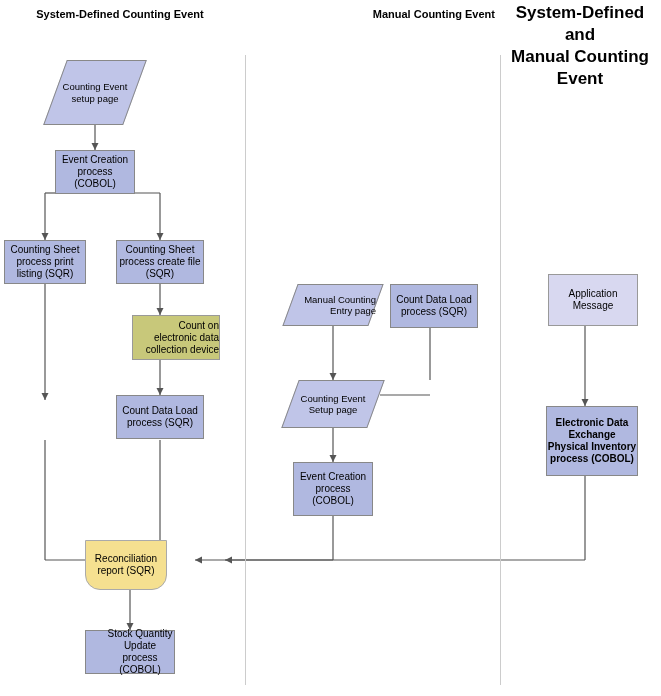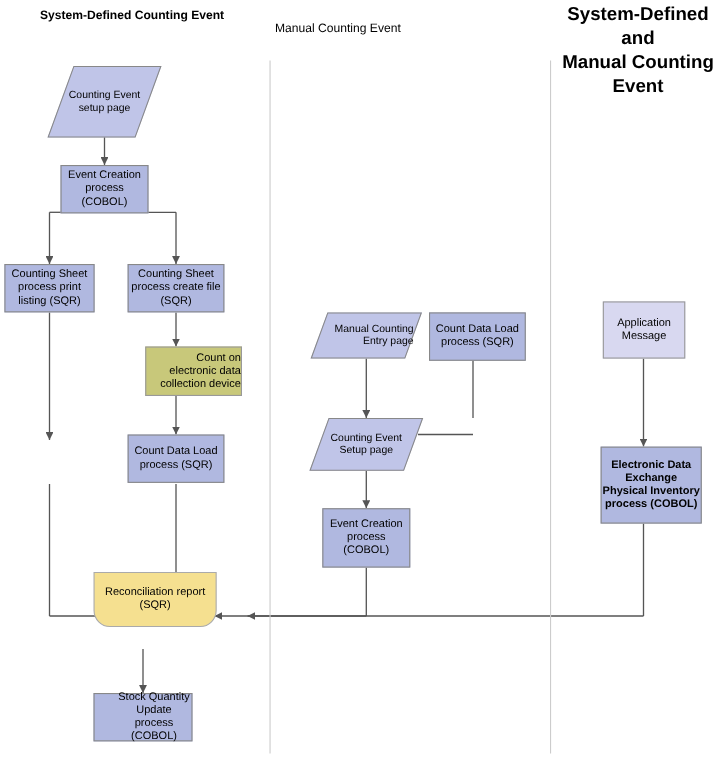--- a/index.html
+++ b/index.html
@@ -127,21 +127,21 @@
     <line x1="585" y1="476" x2="585" y2="560" stroke="#555" stroke-width="1.2"></line>
     <line x1="585" y1="560" x2="225" y2="560" stroke="#555" stroke-width="1.2" marker-end="url(#arrowhead)"></line>
   </svg>
 
   <div class="divider" style="left: 245px;"></div>
   <div class="divider" style="left: 500px;"></div>
 
   <div style="position:absolute;top:8px;left:5px;width:230px;text-align:center;font-weight:bold;font-size:11px;">
     <span>System-Defined Counting Event</span>
   </div>
-  <div style="position:absolute;top:20px;left:250px;width:245px;text-align:left;font-weight:normal;font-size:11px;">
+  <div style="position:absolute;top:8px;left:250px;width:245px;text-align:right;font-weight:bold;font-size:11px;">
     <span>Manual Counting Event</span>
   </div>
   <div style="position:absolute;top:2px;left:505px;width:150px;text-align:center;font-weight:bold;font-size:17px;line-height:1.3;">
     <span>System-Defined and</span><br>
     <span>Manual Counting</span><br>
     <span>Event</span>
   </div>
 
   <div class="shape diamond" style="left:55px;top:60px;width:80px;height:65px;">
     <div class="diamond-inner" style="background:#c0c5e8;"></div>
@@ -162,21 +162,21 @@
 
   <div class="shape rect-olive" style="left:132px;top:315px;width:88px;height:45px;text-align:right;">
     <span>Count on electronic data collection device</span>
   </div>
 
 
   <div class="shape rect" style="left:116px;top:395px;width:88px;height:44px;">
     <span>Count Data Load process (SQR)</span>
   </div>
 
-  <div class="shape rect-yellow" style="left:85px;top:520px;width:112px;height:50px;border-radius:0 0 15px 15px;">
+  <div class="shape rect-yellow" style="left:85px;top:540px;width:82px;height:50px;border-radius:0 0 15px 15px;">
     <span>Reconciliation report (SQR)</span>
   </div>
 
   <div class="shape rect" style="left:85px;top:630px;width:90px;height:44px;padding-left:20px;">
     <span>Stock Quantity Update process (COBOL)</span>
   </div>
 
   <div class="shape diamond" style="left:290px;top:284px;width:86px;height:42px;">
     <div class="diamond-inner" style="background:#c0c5e8;"></div>
     <div class="diamond-text" style="font-size:9.5px;text-align:right;">Manual Counting Entry page</div>
@@ -188,21 +188,21 @@
 
   <div class="shape diamond" style="left:290px;top:380px;width:86px;height:48px;">
     <div class="diamond-inner" style="background:#c0c5e8;"></div>
     <div class="diamond-text" style="font-size:9.5px;">Counting Event Setup page</div>
   </div>
 
   <div class="shape rect" style="left:293px;top:462px;width:80px;height:54px;">
     <span>Event Creation process (COBOL)</span>
   </div>
 
-  <div class="shape rect-light-purple" style="left:548px;top:274px;width:75px;height:52px;">
+  <div class="shape rect-light-purple" style="left:548px;top:274px;width:90px;height:52px;">
     <span>Application Message</span>
   </div>
 
   <div class="shape rect" style="left:546px;top:406px;width:92px;height:70px;font-weight:bold;">
     <span>Electronic Data Exchange Physical Inventory process (COBOL)</span>
   </div>
 
 </div>
 
 </body></html>

